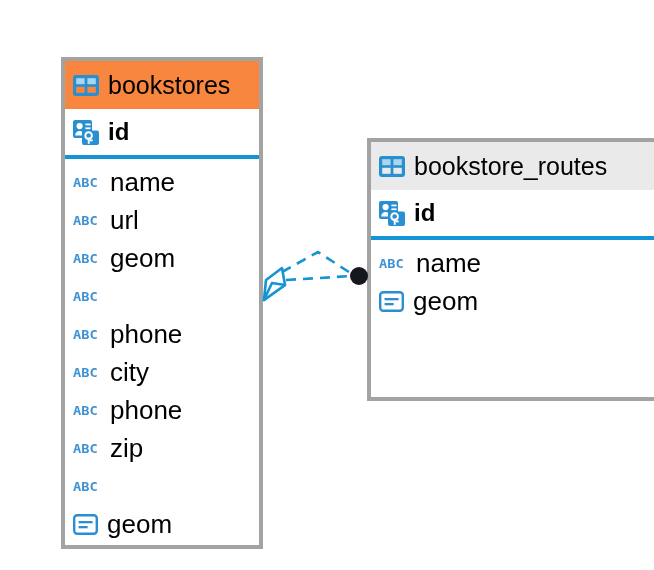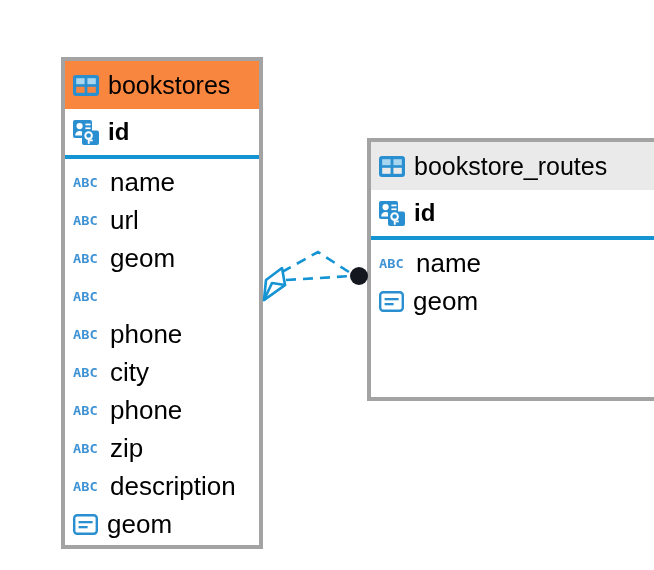--- a/index.html
+++ b/index.html
@@ -216,21 +216,20 @@
         <span class="icon abc-icon">
             <span class="abc-text">ABC</span>
           </span>
         <span class="field-label">zip</span>
       </div>
 
       <div class="field-row">
         <span class="icon abc-icon">
             <span class="abc-text">ABC</span>
           </span>
-        <span class="field-label">description</span>
       </div>
 
       <div class="field-row">
         <span class="icon">
           <svg width="25" height="21" viewBox="0 0 25 21">
             <rect x="1.2" y="1.2" width="22.6" height="18.6" rx="3" fill="#ffffff" stroke="#2a8fd0" stroke-width="2.4"></rect>
             <rect x="5.6" y="7" width="14" height="2.3" fill="#2a8fd0"></rect>
             <rect x="5.6" y="12" width="9" height="2.3" fill="#2a8fd0"></rect>
           </svg>
         </span>

